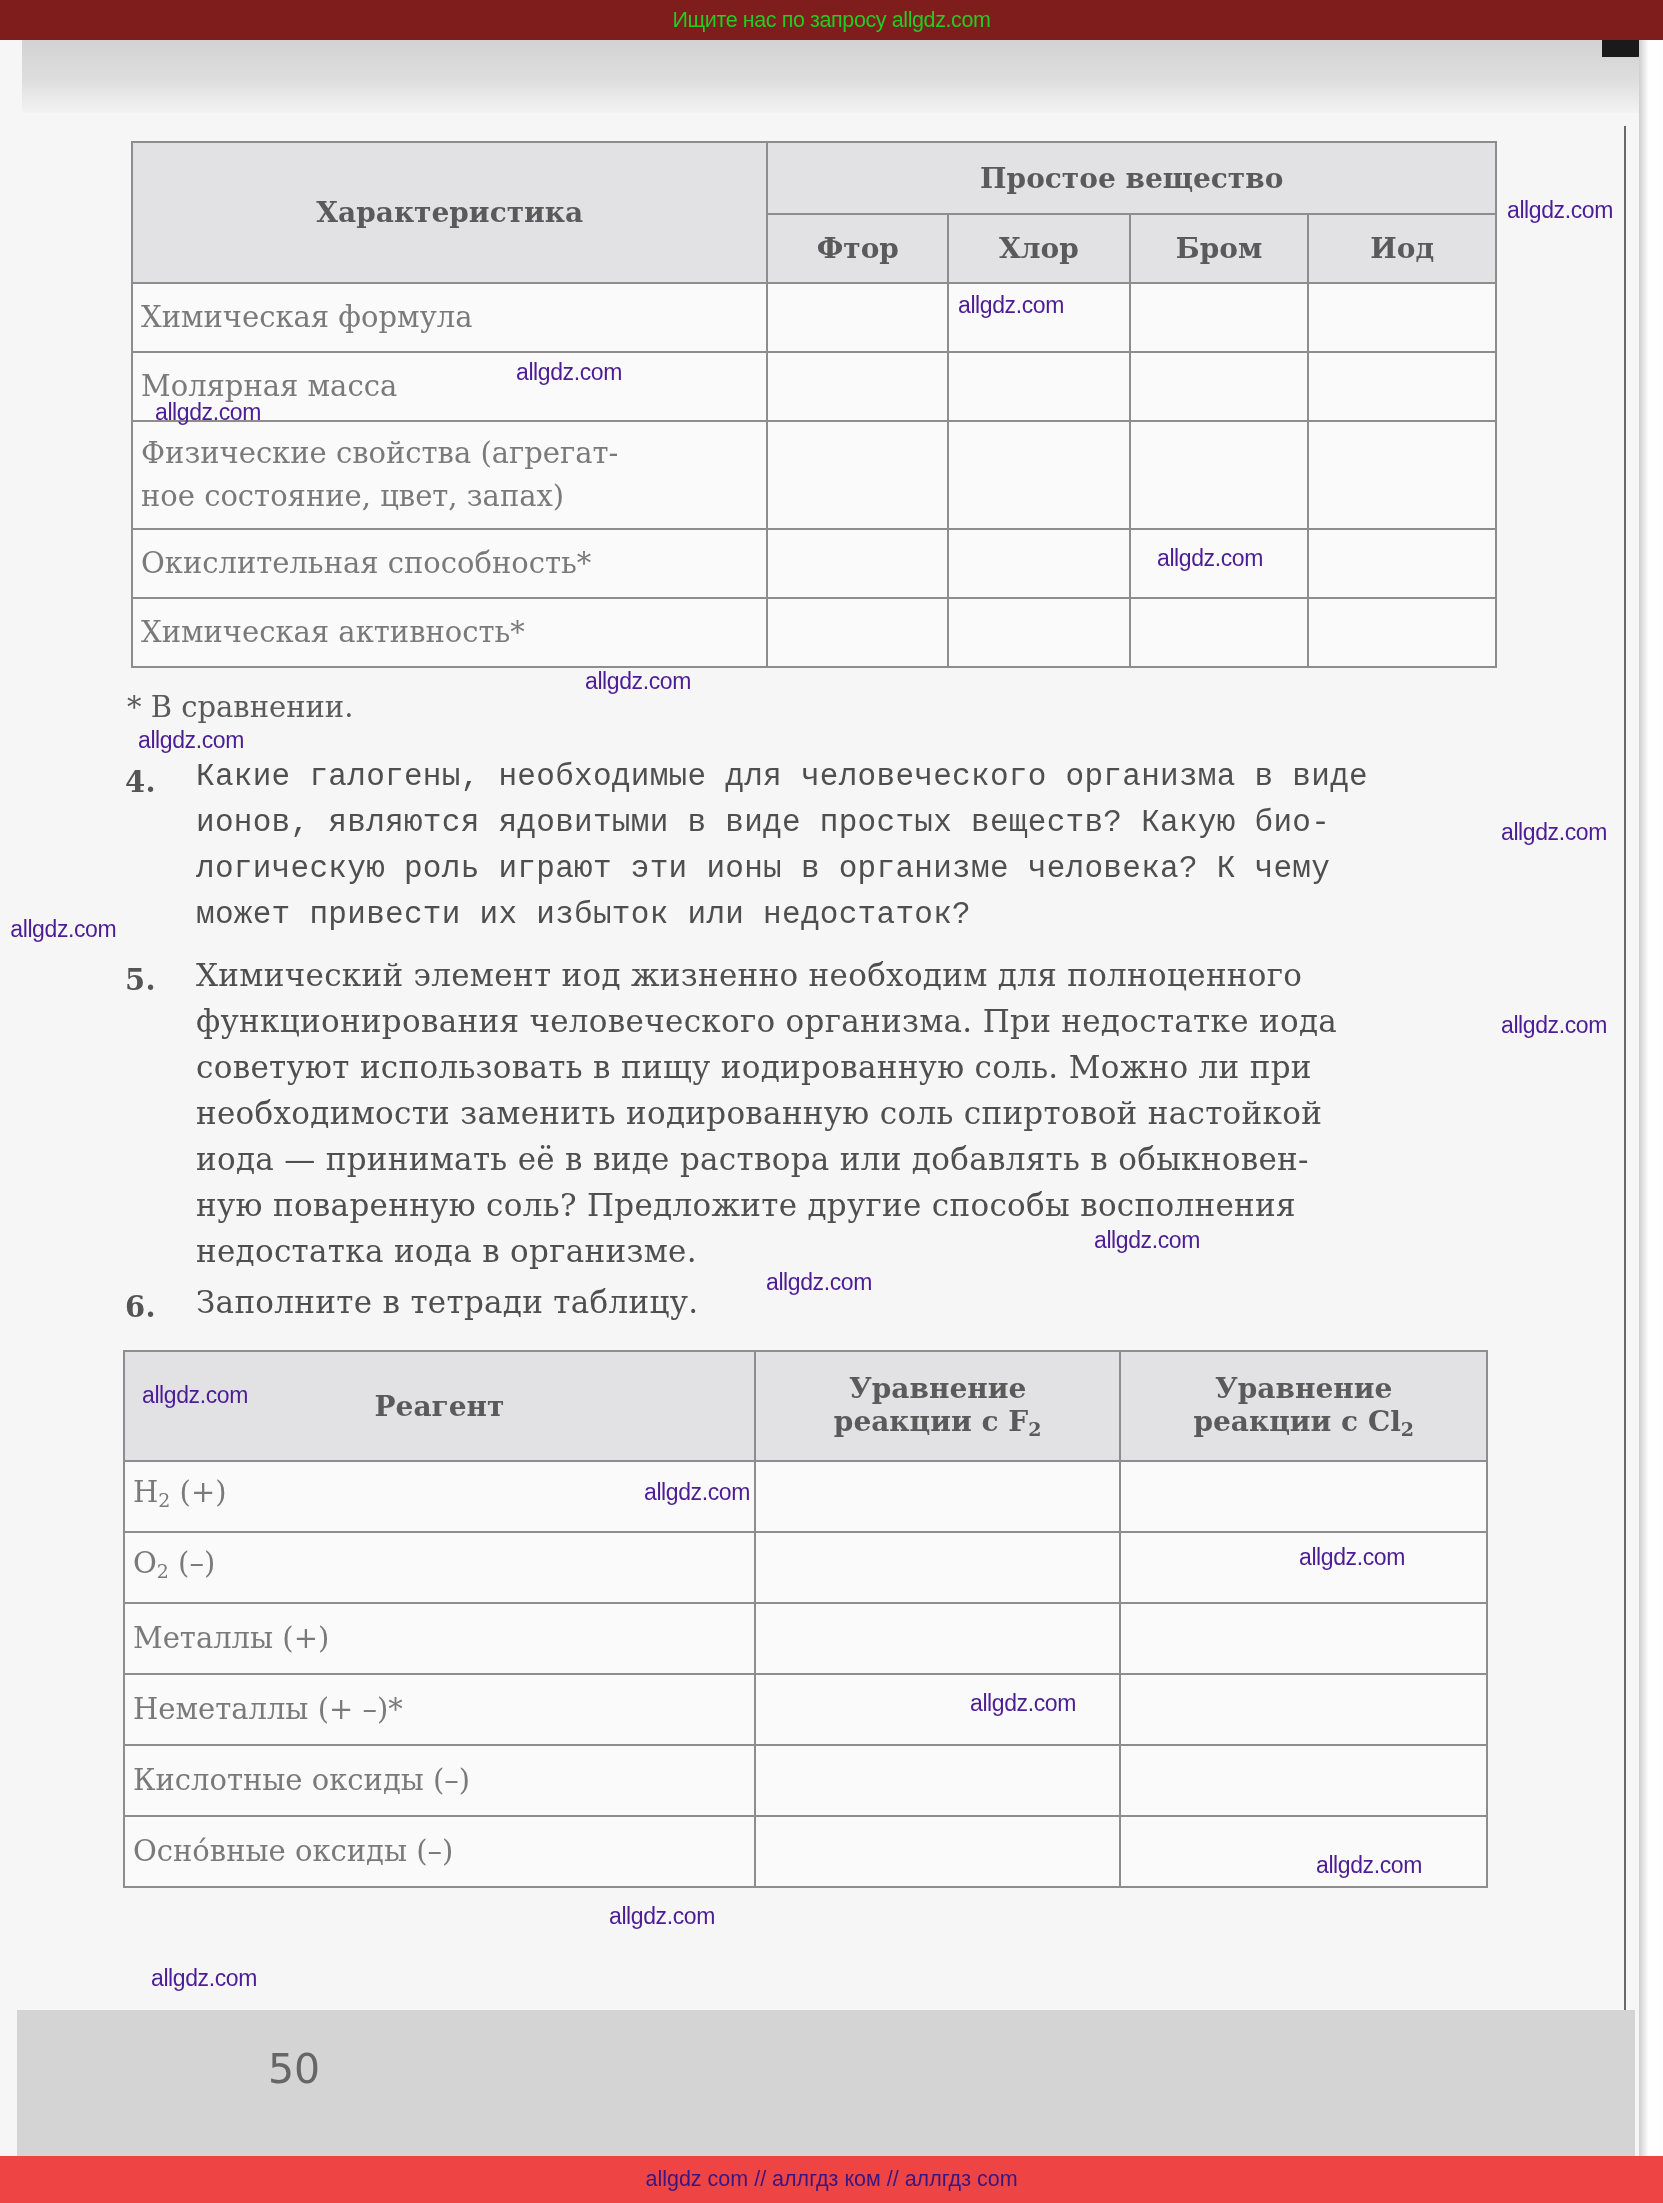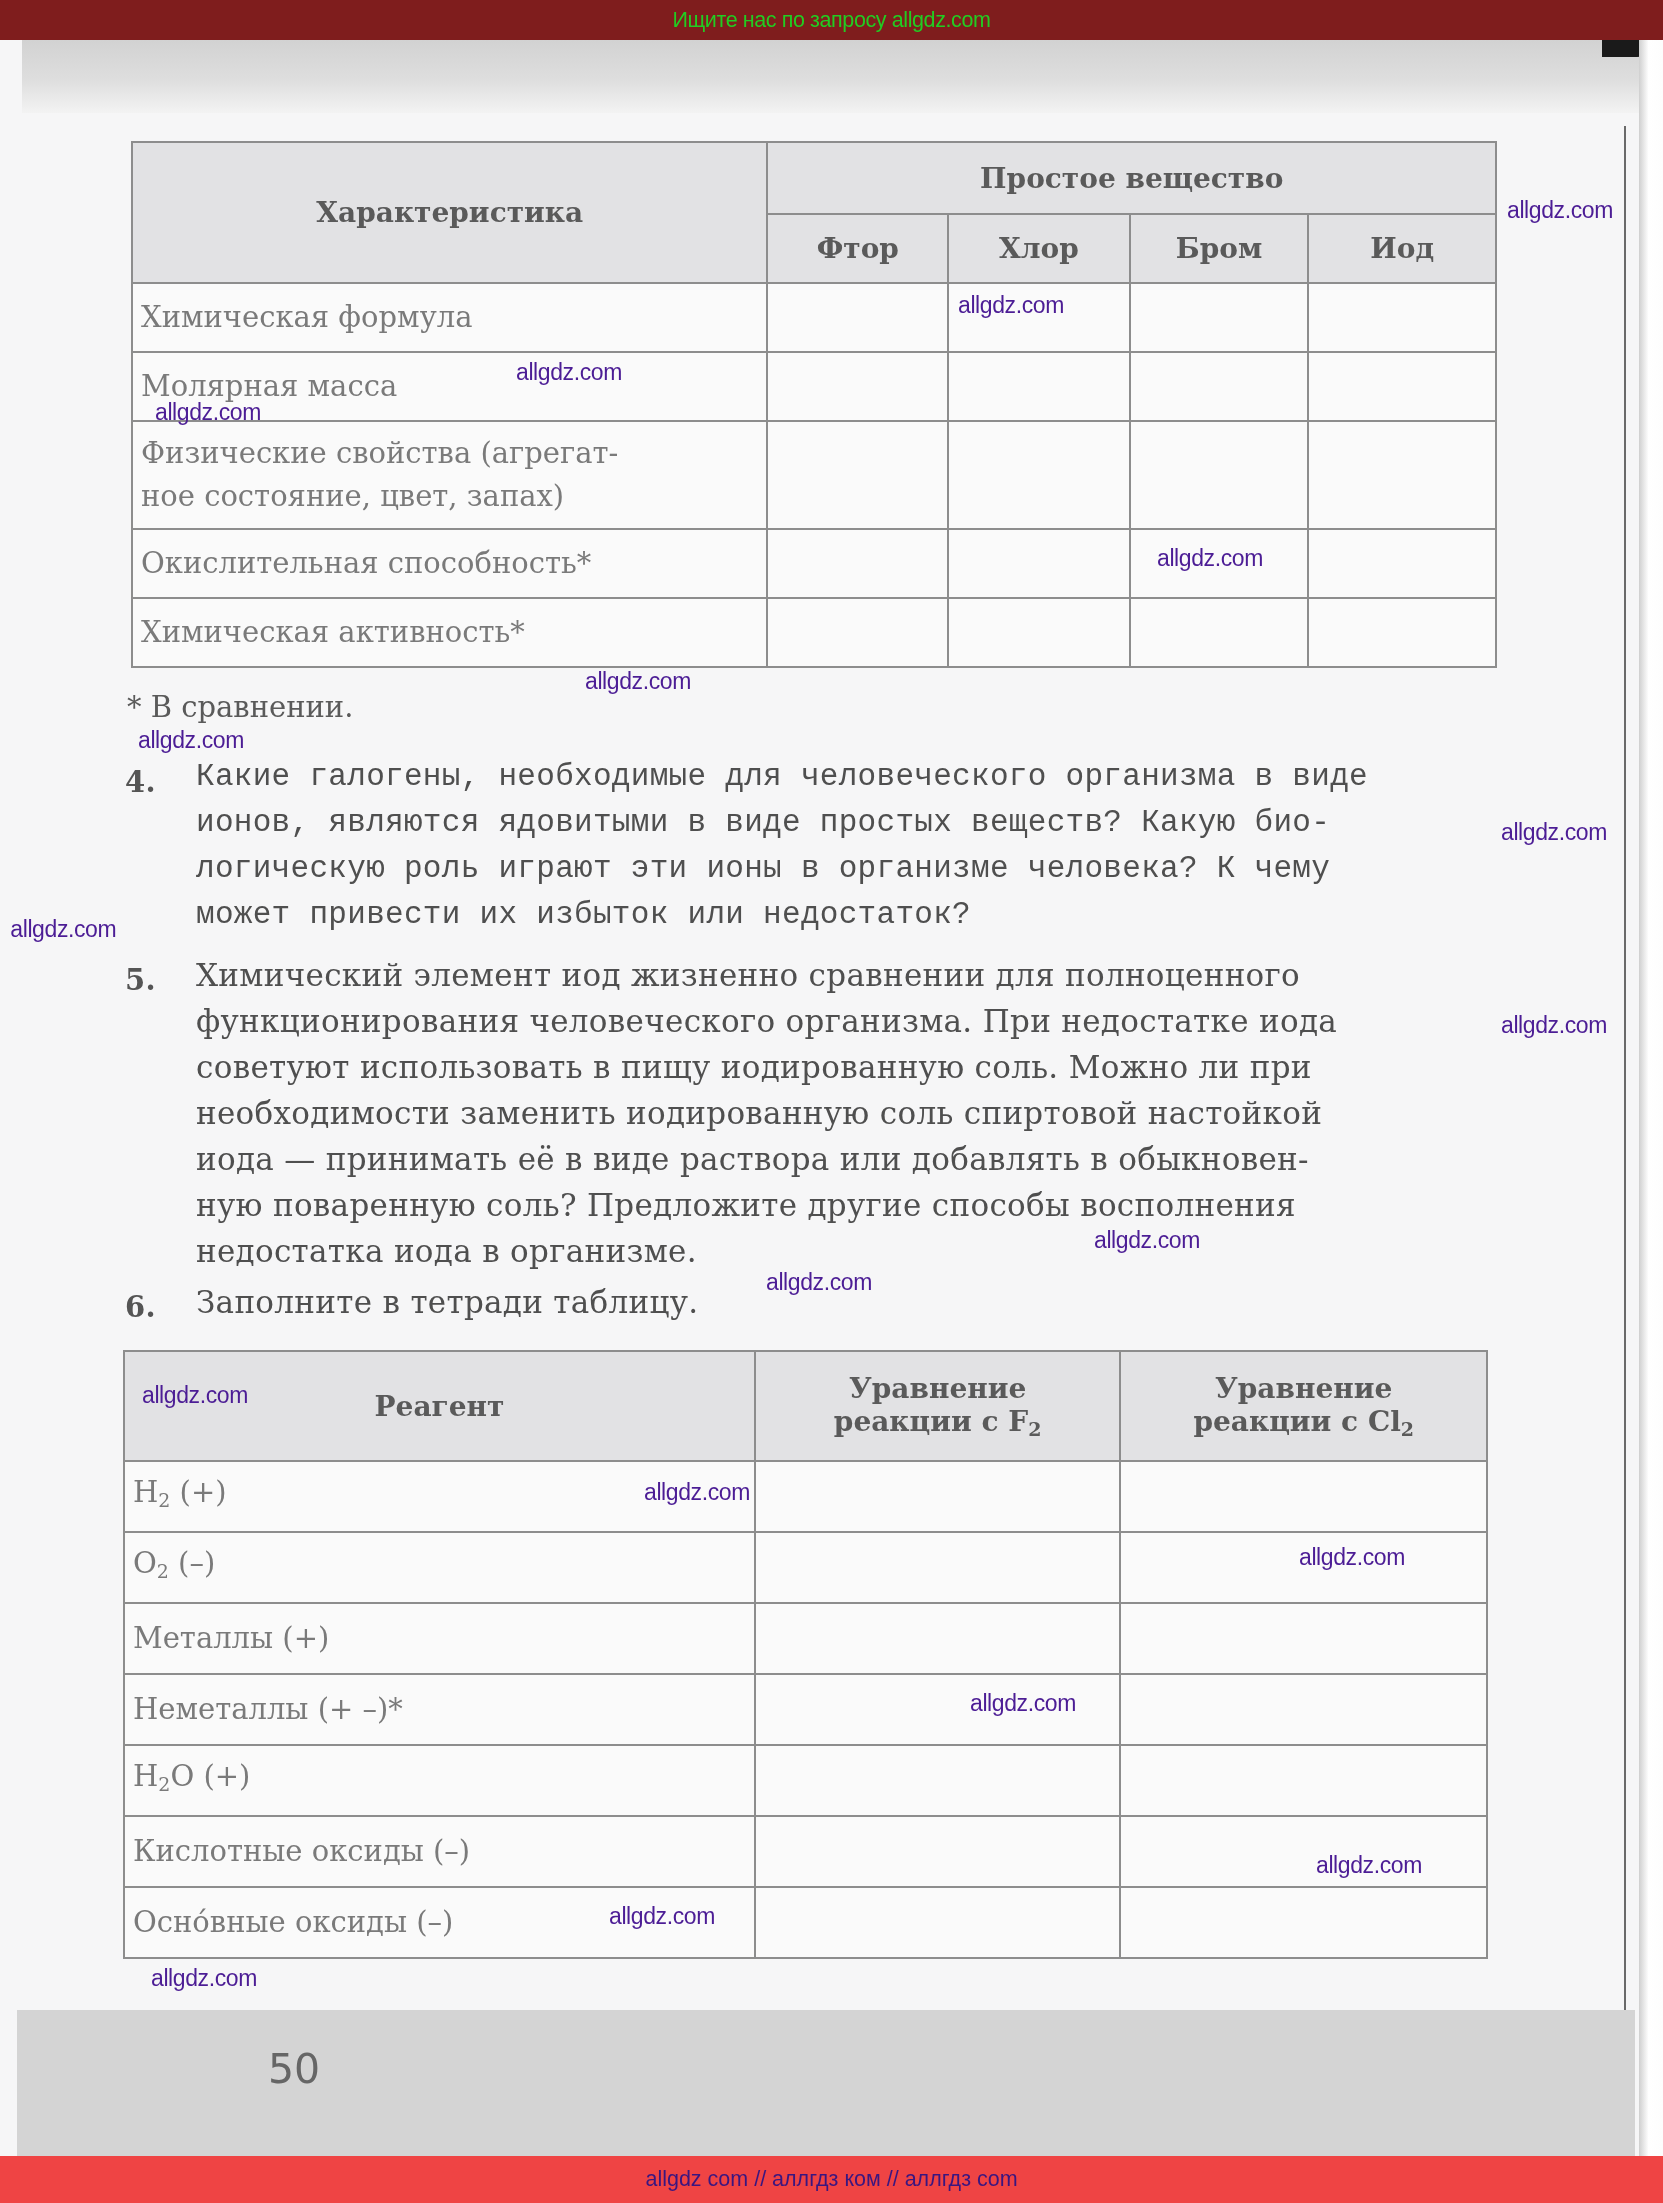--- a/index.html
+++ b/index.html
@@ -167,21 +167,21 @@
       <div>Какие галогены, необходимые для человеческого организма в виде</div>
       <div>ионов, являются ядовитыми в виде простых веществ? Какую био-</div>
       <div>логическую роль играют эти ионы в организме человека? К чему</div>
       <div>может привести их избыток или недостаток?</div>
     </div>
   </div>
 
   <div class="text-block">
     <span class="num" style="left:125px; top:917px;">5.</span>
     <div class="para" style="top:912px;">
-      <div>Химический элемент иод жизненно сравнении для полноценного</div>
+      <div>Химический элемент иод жизненно необходим для полноценного</div>
       <div>функционирования человеческого организма. При недостатке иода</div>
       <div>советуют использовать в пищу иодированную соль. Можно ли при</div>
       <div>необходимости заменить иодированную соль спиртовой настойкой</div>
       <div>иода — принимать её в виде раствора или добавлять в обыкновен-</div>
       <div>ную поваренную соль? Предложите другие способы восполнения</div>
       <div>недостатка иода в организме.</div>
     </div>
   </div>
 
   <div class="text-block">
@@ -219,25 +219,20 @@
       <td></td>
           <td></td>
     </tr>
     <tr style="height:71px">
       <td class="label-cell"><span>Металлы (+)</span></td>
       <td></td>
           <td></td>
     </tr>
     <tr style="height:71px">
       <td class="label-cell"><span>Неметаллы (+ –)*</span></td>
-      <td></td>
-          <td></td>
-    </tr>
-    <tr style="height:71px">
-      <td class="label-cell"><span>H</span><sub>2</sub><span>O (+)</span></td>
       <td></td>
           <td></td>
     </tr>
     <tr style="height:71px">
       <td class="label-cell"><span>Кислотные оксиды (–)</span></td>
       <td></td>
           <td></td>
     </tr>
     <tr style="height:71px">
       <td class="label-cell"><span>Осно́вные оксиды (–)</span></td>

